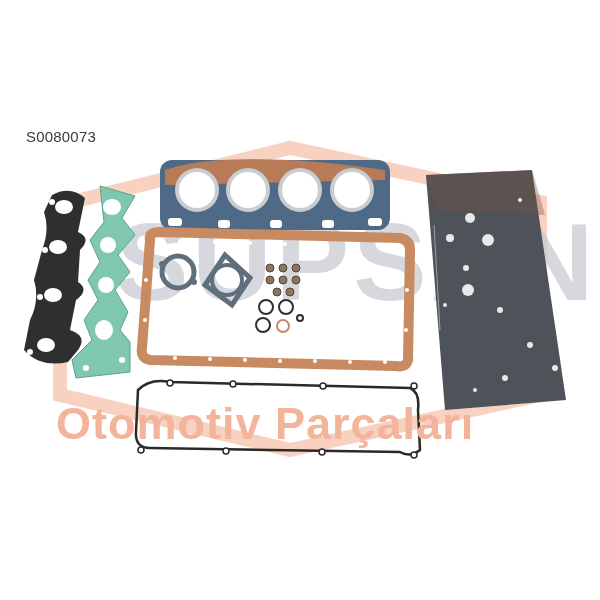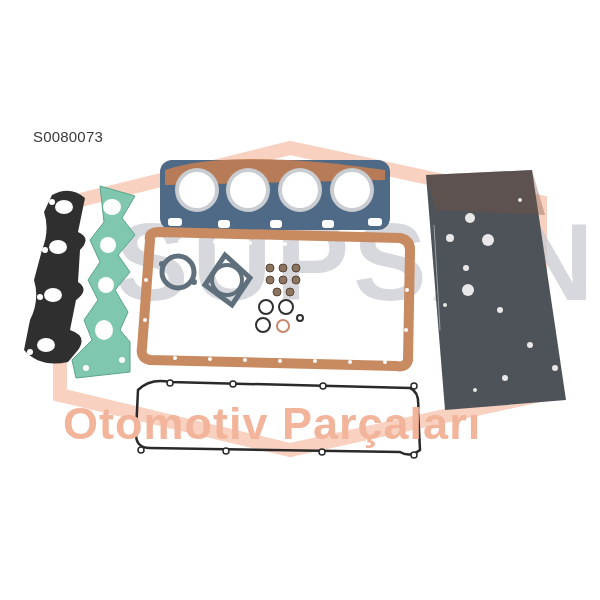--- a/index.html
+++ b/index.html
@@ -1,18 +1,18 @@
 <!DOCTYPE html>
 <html><head>
   <meta charset="utf-8">
   <style>
     html, body { margin: 0; padding: 0; background: #ffffff; }
     .canvas { position: relative; width: 600px; height: 600px; overflow: hidden; background: #ffffff; }
-    .code { position: absolute; left: 33px; top: 128px; font-family: "Liberation Sans", sans-serif; font-size: 15px; color: #3a3a3a; letter-spacing: 0.2px; }
-    .wm-text { position: absolute; left: 56px; top: 398px; font-family: "Liberation Sans", sans-serif; font-weight: bold; font-size: 45px; color: #f2b49a; letter-spacing: 1px; white-space: nowrap; margin-left: 7px; }
+    .code { position: absolute; left: 26px; top: 128px; font-family: "Liberation Sans", sans-serif; font-size: 15px; color: #3a3a3a; letter-spacing: 0.2px; }
+    .wm-text { position: absolute; left: 56px; top: 398px; font-family: "Liberation Sans", sans-serif; font-weight: bold; font-size: 45px; color: #f2b49a; letter-spacing: 1px; white-space: nowrap; }
     svg { position: absolute; left: 0; top: 0; }
   </style>
 </head>
 <body>
 
 <div class="canvas">
 
   <svg width="600" height="600" viewBox="0 0 600 600">
 
     <g opacity="0.75">

